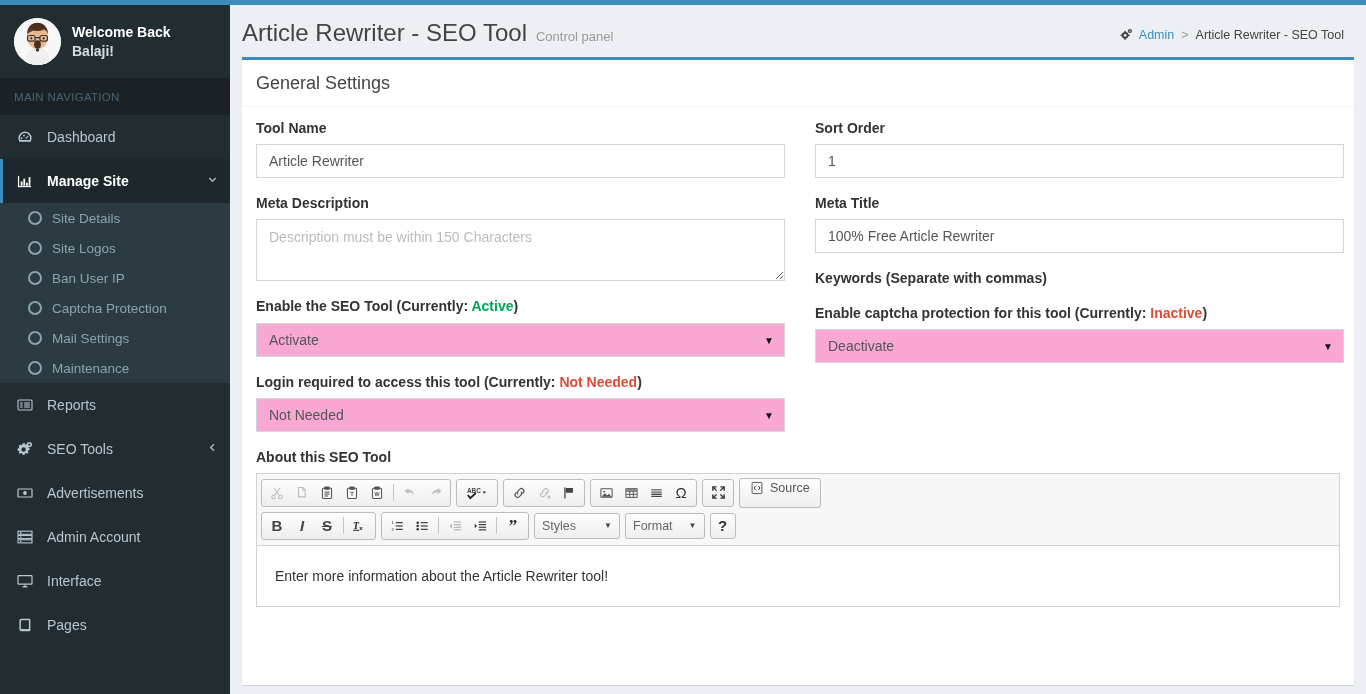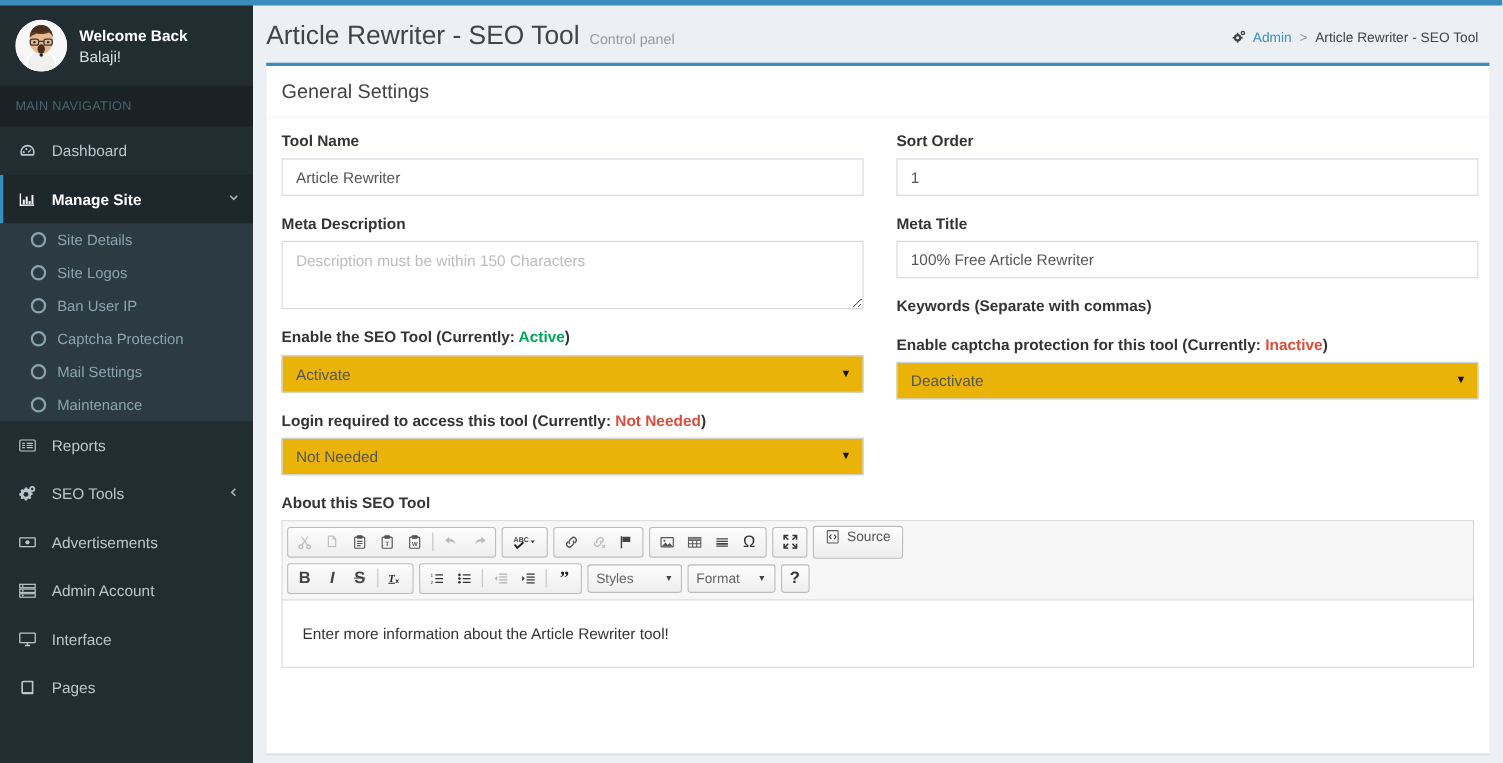--- a/index.html
+++ b/index.html
@@ -31,21 +31,21 @@
     width: 47px; height: 47px; border-radius: 50%;
     background: #f4f4f4; position: relative; overflow: hidden;
     flex: 0 0 47px;
   }
   .avatar svg { display: block; width: 47px; height: 47px; }
   .user-text { line-height: 1.35; }
   .welcome {
     color: #fff; font-size: 14px; font-weight: bold; white-space: nowrap;
   }
   .username {
-    color: #d6dde0; font-size: 14px; font-weight: normal; white-space: nowrap;
+    color: #d6dde0; font-size: 14px; font-weight: bold; white-space: nowrap;
   }
   .nav-header {
     color: #4b646f; font-size: 11.5px; letter-spacing: .3px;
     padding: 12px 16px 12px 14px; background: #1a2226;
     text-transform: uppercase;
   }
   .nav { list-style: none; }
   .nav-item {
     display: flex; align-items: center;
     height: 44px; padding: 0 12px 0 14px;
@@ -137,21 +137,21 @@
     font-family: "Liberation Sans", sans-serif; outline: none;
   }
   .form-control::placeholder { color: #bbb; }
   textarea.form-control { height: 62px; resize: vertical; padding-top: 8px; line-height:1.4; }
 
   .select-wrap { position: relative; }
   .select-wrap select {
     -webkit-appearance: none; appearance: none;
     display: block; width: 100%; height: 34px;
     padding: 6px 28px 6px 12px; font-size: 14px; color: #555;
-    background: #eab308; border: 1px solid #d2d6de; border-radius: 0;
+    background: #f9a8d4; border: 1px solid #d2d6de; border-radius: 0;
     font-family: "Liberation Sans", sans-serif; outline: none;
   }
   .select-wrap .caret {
     position: absolute; right: 11px; top: 50%; transform: translateY(-50%);
     pointer-events: none; font-size: 10px; color: #111;
   }
 
   
   .editor { border: 1px solid #d1d1d1; background: #fff; }
   .ck-toolbar {

